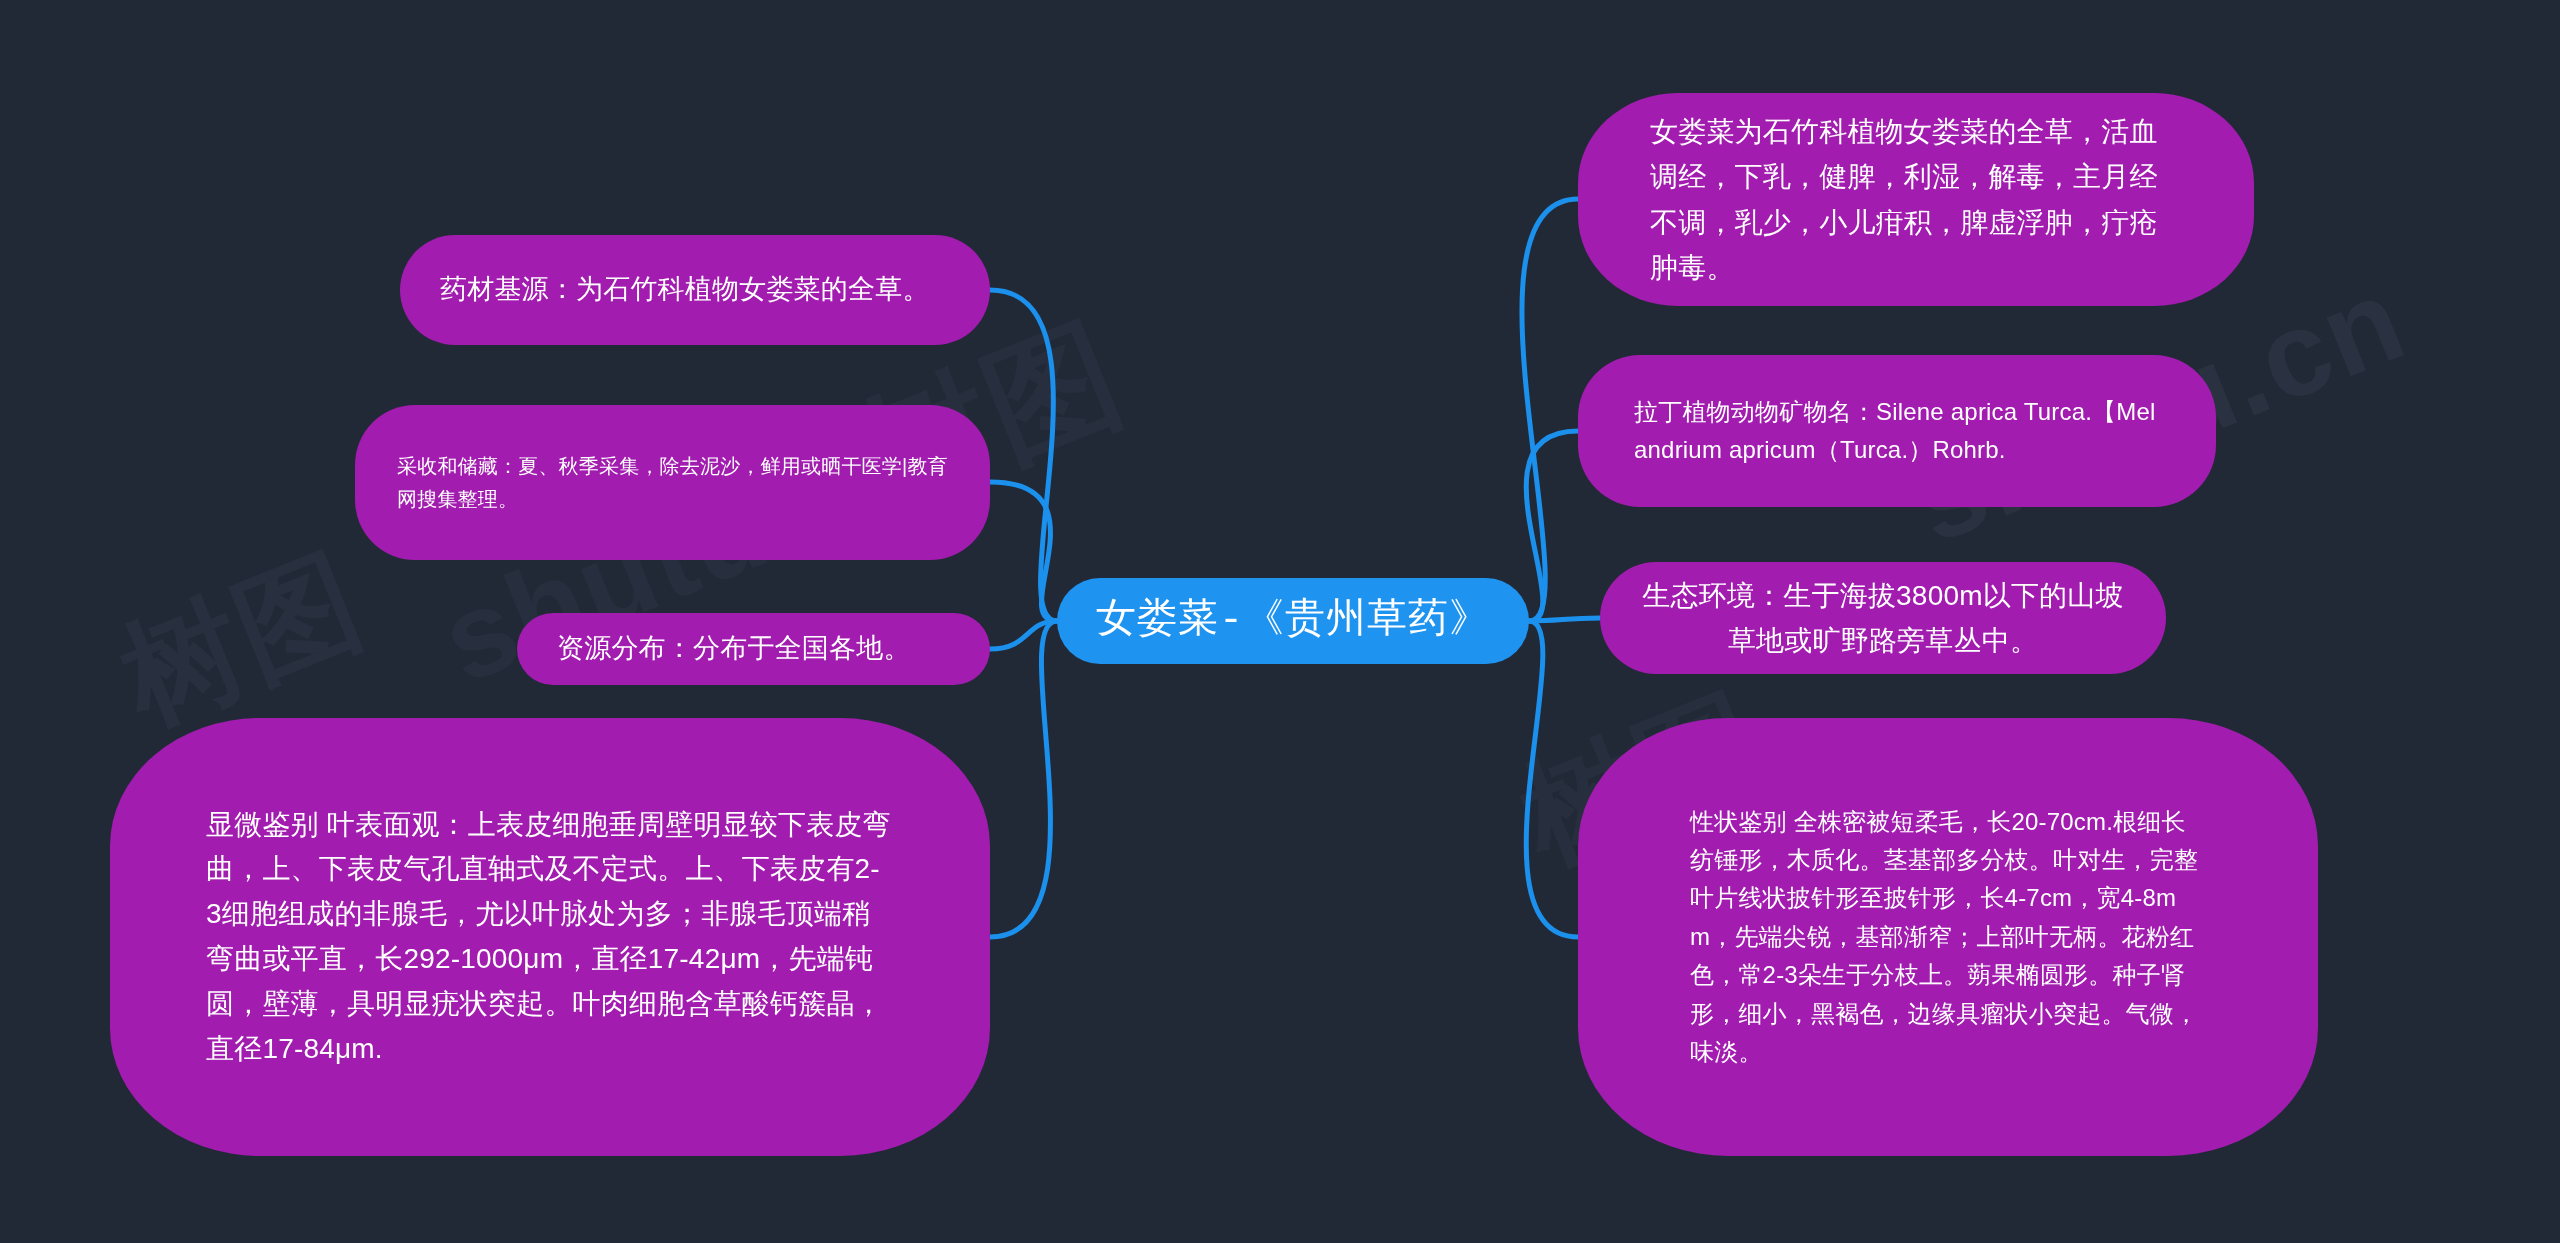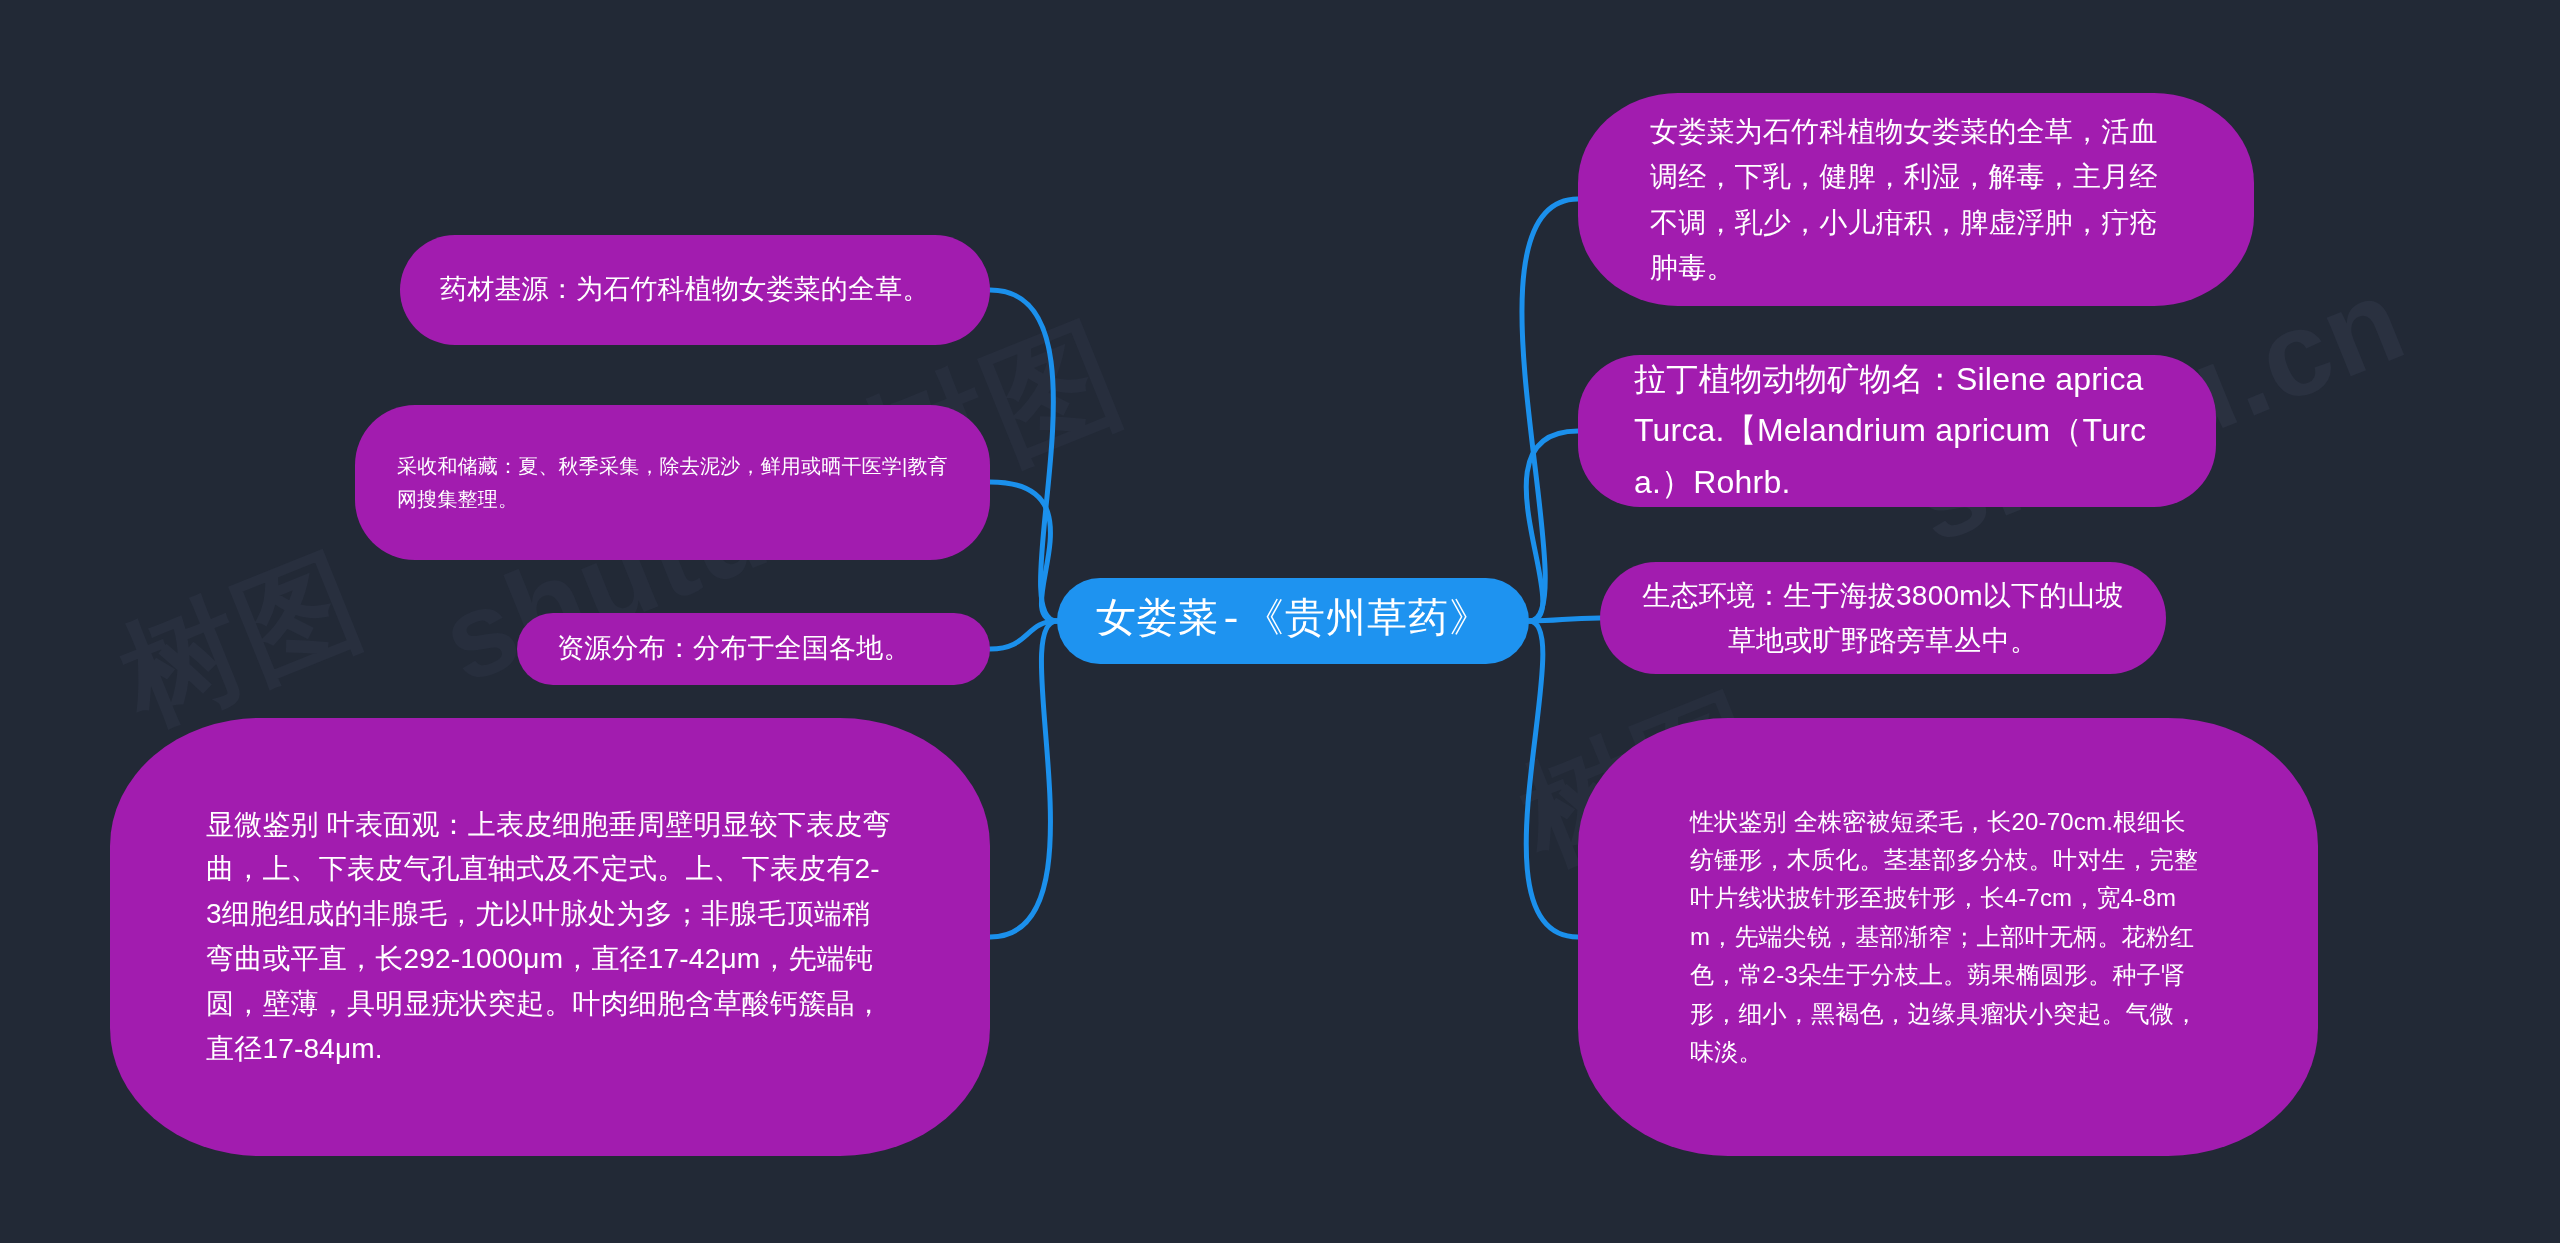--- a/index.html
+++ b/index.html
@@ -165,21 +165,21 @@
     font-size: 28px;
     padding: 0 72px;
     line-height: 1.62;
   }
   #node-latin {
     left: 1578px;
     top: 355px;
     width: 638px;
     height: 152px;
     border-radius: 62px;
-    font-size: 32px;
+    font-size: 24px;
     padding: 0 56px;
     line-height: 1.60;
   }
   #node-ecology {
     left: 1600px;
     top: 562px;
     width: 566px;
     height: 112px;
     border-radius: 56px;
     font-size: 28px;

